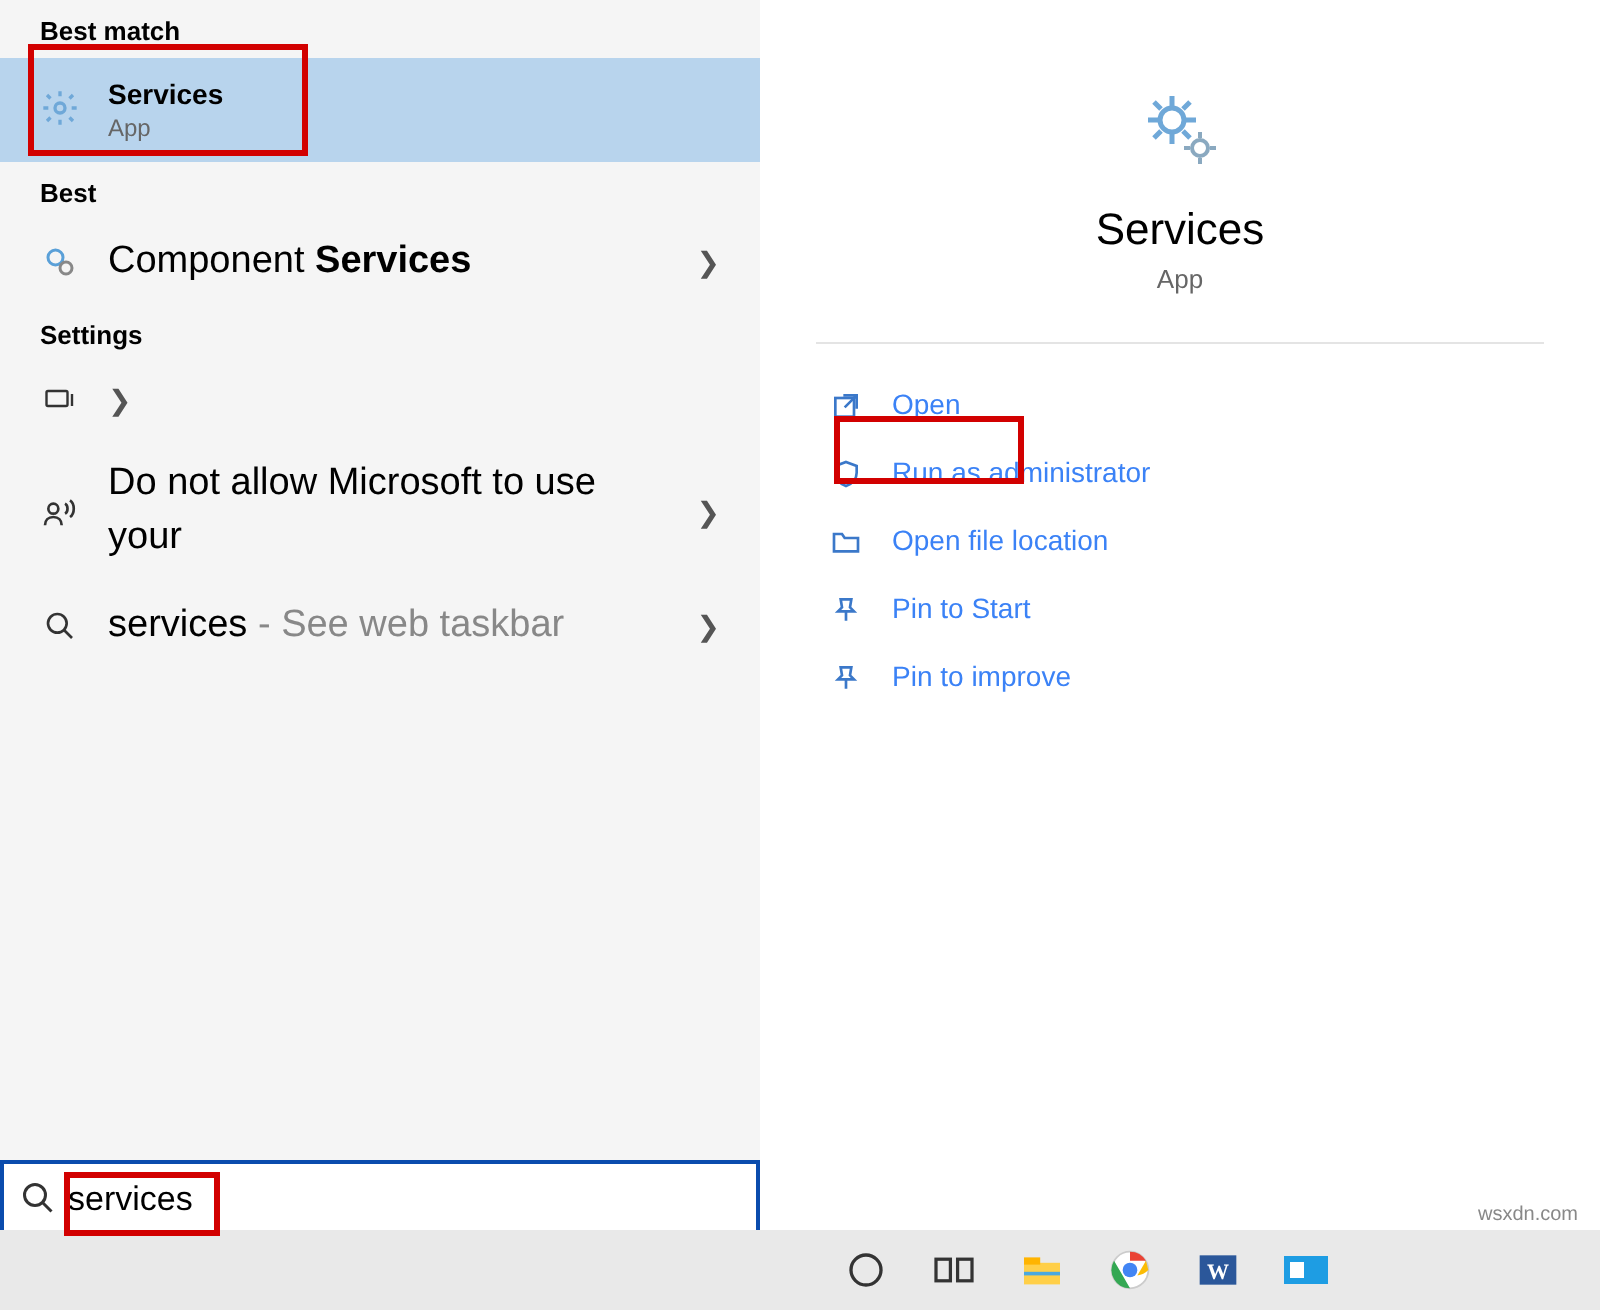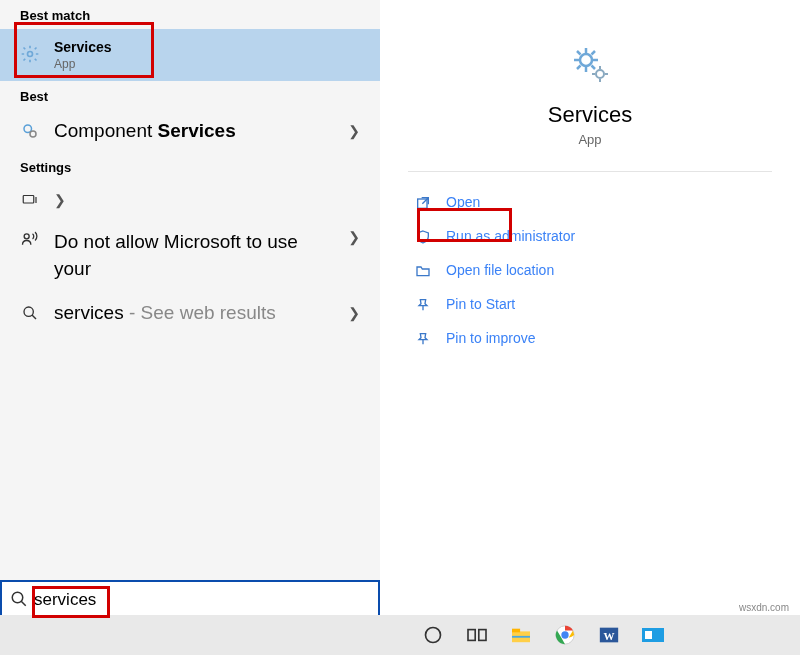--- a/index.html
+++ b/index.html
@@ -14,21 +14,21 @@
 .best-match-item { background: #b8d4ed; padding: 10px 20px; display: flex; align-items: center; gap: 14px; }
 .red-box-1 { position: absolute; border: 3px solid #d20000; left: 14px; top: 22px; width: 140px; height: 56px; pointer-events: none; }
 
 .result-row { display: flex; align-items: center; padding: 10px 20px; gap: 14px; cursor: default; }
 .result-row .icon-slot { width: 20px; display: flex; justify-content: center; }
 .result-row .text-slot { flex: 1; font-size: 19px; color: #000; }
 .result-row .chev { color: #555; font-size: 14px; }
 .result-sub { font-size: 12px; color: #666; margin-top: 2px; }
 .label-strong { font-weight: 600; }
 
-.multi-line { display: flex; align-items: flex-start; }
+.multi-line { display: flex; align-items: center; }
 .multi-line .text-slot { line-height: 1.4; }
 
 .app-hero { text-align: center; padding: 10px 0 24px 0; }
 .app-hero .big-icon { margin: 0 auto 14px auto; width: 48px; height: 48px; }
 .app-hero h2 { font-weight: 400; font-size: 22px; }
 .app-hero .sub { font-size: 13px; color: #666; margin-top: 4px; }
 .divider { border-top: 1px solid #e4e4e4; margin: 0 28px 14px 28px; }
 
 .action-list { padding: 0 28px; }
 .action-row { display: flex; align-items: flex-start; gap: 14px; padding: 8px 6px; font-size: 14px; color: #3b82f6; }
@@ -110,21 +110,21 @@
 
 
     <div class="result-row">
       <span class="icon-slot">
         <svg width="16" height="16" viewBox="0 0 24 24" fill="none" stroke="#333" stroke-width="2">
             <circle cx="10" cy="10" r="7"></circle>
             <line x1="15" y1="15" x2="21" y2="21"></line>
           </svg>
       </span>
       <span class="text-slot">
-        <span>services</span><span style="color:#888"> - See web results</span>
+        <span>services</span><span style="color:#888"> - See web taskbar</span>
       </span>
       <span class="chev">❯</span>
     </div>
 
   </div>
 
   <div class="right-panel">
     <div class="app-hero">
       <div class="big-icon">
         <svg width="48" height="48" viewBox="0 0 48 48">

